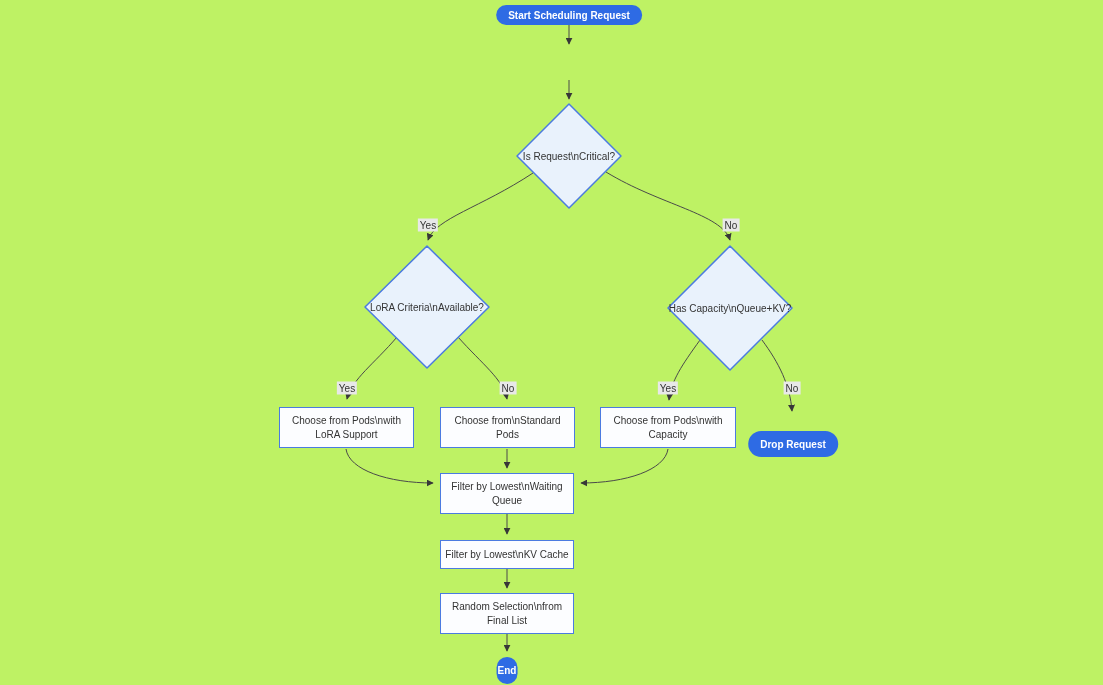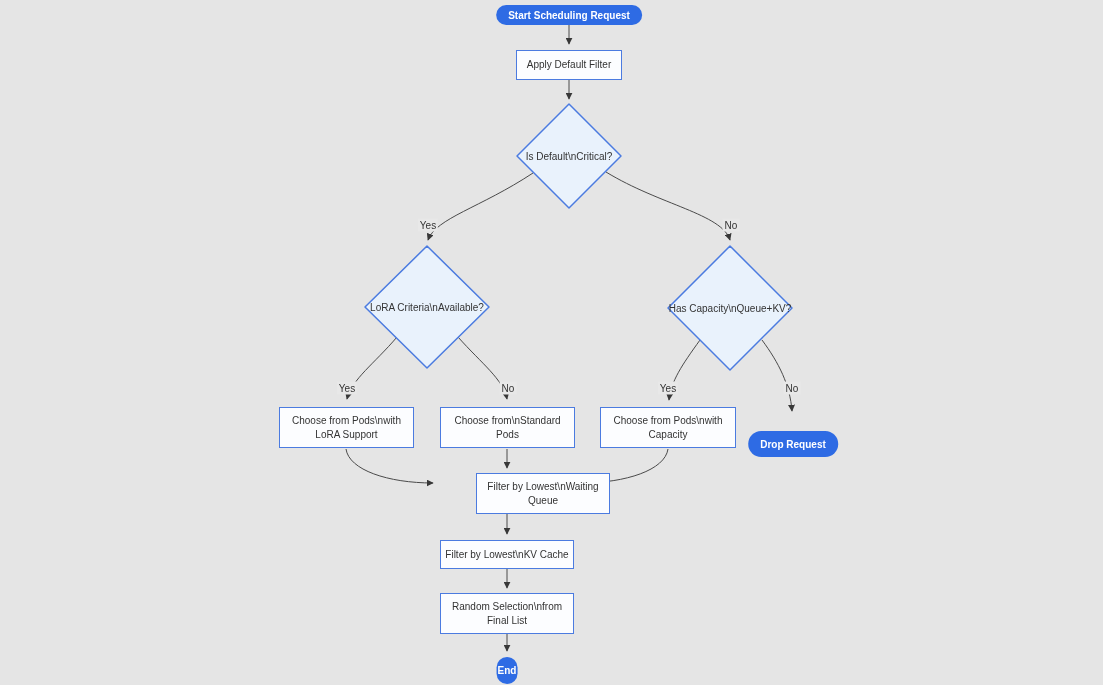--- a/index.html
+++ b/index.html
@@ -1,20 +1,20 @@
 <!DOCTYPE html>
 <html><head>
 <meta charset="utf-8">
 <style>
   html, body { margin: 0; padding: 0; background: #ffffff; }
   .canvas {
     position: relative;
     width: 1103px;
     height: 685px;
-    background: #e5e5e5;
+    background: #bef264;
     font-family: "Liberation Sans", sans-serif;
     overflow: hidden;
   }
   svg.edges { position: absolute; left: 0; top: 0; width: 1103px; height: 685px; }
   .edge-path { fill: none; stroke: #4a4a4a; stroke-width: 1; }
   .diamond-shape { fill: #e9f2fc; stroke: #4b7be0; stroke-width: 1.5; stroke-linejoin: round; }
 
   .rect {
     position: absolute;
     box-sizing: border-box;
@@ -90,25 +90,22 @@
     <path class="edge-path" d="M507,569 L507,588" marker-end="url(#arrow)"></path>
     <path class="edge-path" d="M507,634 L507,651" marker-end="url(#arrow)"></path>
 
     <polygon class="diamond-shape" points="569,104 621,156 569,208 517,156"></polygon>
     <polygon class="diamond-shape" points="427,246 489,307 427,368 365,307"></polygon>
     <polygon class="diamond-shape" points="730,246 792,308 730,370 668,308"></polygon>
   </svg>
 
   <div class="pill" style="left:569px; top:5px; height:20px;">Start Scheduling Request</div>
 
-  <div class="rect" style="left:516px; top:50px; width:106px; height:30px;">
-    <span>Apply Default Filter</span>
-  </div>
 
-  <div class="diamond-text" style="left:569px; top:156px;">Is Default\nCritical?</div>
+  <div class="diamond-text" style="left:569px; top:156px;">Is Request\nCritical?</div>
 
   <div class="diamond-text" style="left:427px; top:307px;text-align:center;">LoRA Criteria\nAvailable?</div>
 
   <div class="diamond-text" style="left:730px; top:308px;">Has Capacity\nQueue+KV?</div>
 
   <div class="rect" style="left:279px; top:407px; width:135px; height:41px;">
     <span>Choose from Pods\nwith</span>
     <span>LoRA Support</span>
   </div>
 
@@ -117,21 +114,21 @@
     <span>Pods</span>
   </div>
 
   <div class="rect" style="left:600px; top:407px; width:136px; height:41px;">
     <span>Choose from Pods\nwith</span>
     <span>Capacity</span>
   </div>
 
   <div class="pill" style="left:793px; top:431px; height:26px;">Drop Request</div>
 
-  <div class="rect" style="left:440px; top:473px; width:134px; height:41px;margin-left:36px;">
+  <div class="rect" style="left:440px; top:473px; width:134px; height:41px;">
     <span>Filter by Lowest\nWaiting</span>
     <span>Queue</span>
   </div>
 
   <div class="rect" style="left:440px; top:593px; width:134px; height:41px;">
     <span>Random Selection\nfrom</span>
     <span>Final List</span>
   </div>
 
   <div class="rect" style="left:440px; top:540px; width:134px; height:29px;">

